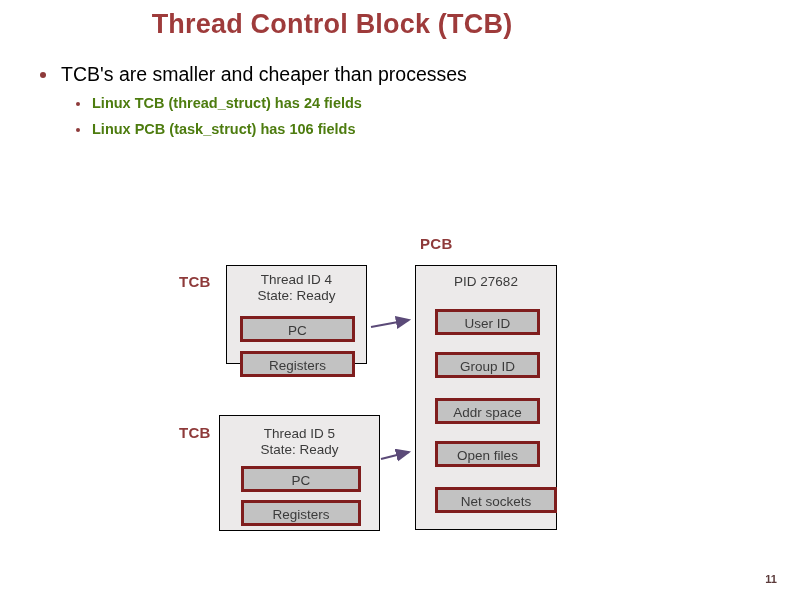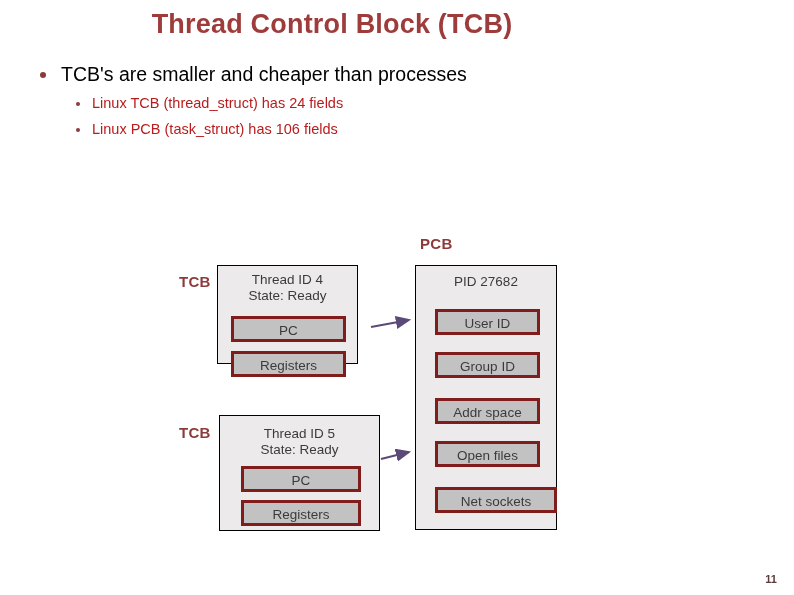--- a/index.html
+++ b/index.html
@@ -59,22 +59,22 @@
     border-radius: 50%;
   }
   .sublist {
     margin-left: 40px;
     margin-top: 6px;
   }
   .bullet-l2 {
     position: relative;
     padding-left: 22px;
     font-size: 14.5px;
-    font-weight: normal;
-    color: #b91c1c;
+    font-weight: bold;
+    color: #4d7c0f;
     line-height: 1.35;
     margin-bottom: 6px;
   }
   .bullet-l2 > .bullet-mark {
     position: absolute;
     left: 6px;
     top: 8px;
     width: 4px;
     height: 4px;
     background: #8e3a3a;
@@ -100,21 +100,21 @@
   .label-tcb-1 { left: 179px; top: 273px; }
   .label-tcb-2 { left: 179px; top: 424px; }
   .label-pcb   { left: 420px; top: 235px; }
 
   .block {
     position: absolute;
     background: #eceaea;
     border: 1px solid #000000;
     box-sizing: border-box;
   }
-  .tcb-block-1 { left: 217px; top: 265px; width: 141px; height: 99px; }
+  .tcb-block-1 { left: 226px; top: 265px; width: 141px; height: 99px; }
   .tcb-block-2 { left: 219px; top: 415px; width: 161px; height: 116px; }
   .pcb-block   { left: 415px; top: 265px; width: 142px; height: 265px; }
 
   .block-head {
     position: absolute;
     left: 0;
     right: 0;
     text-align: center;
     font-size: 13.5px;
     color: #3b3b3b;

